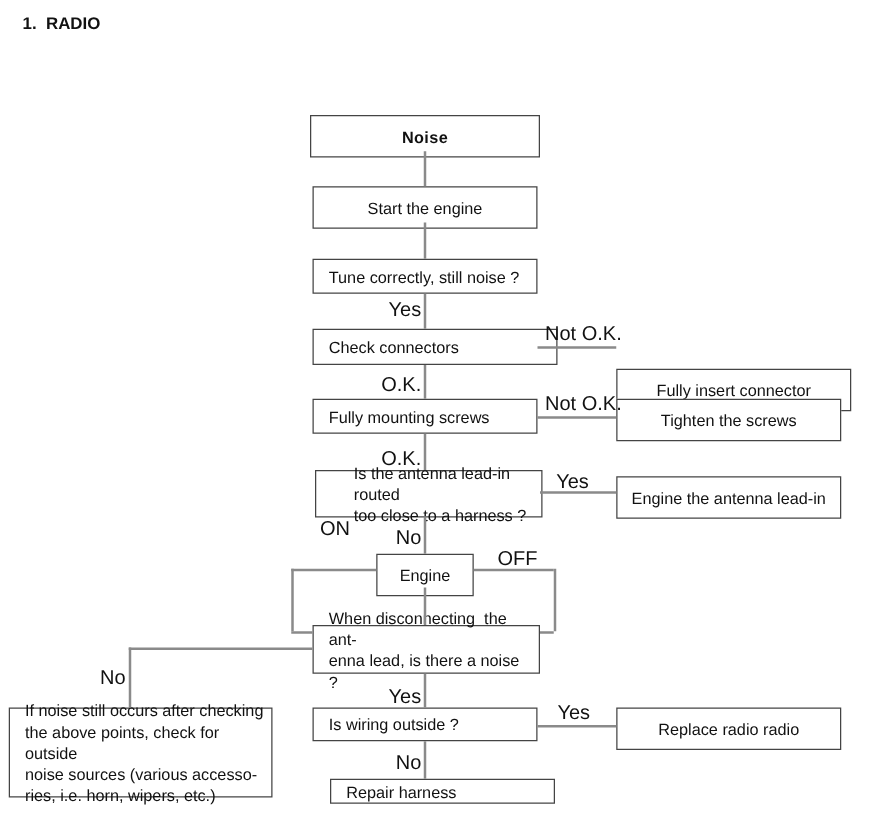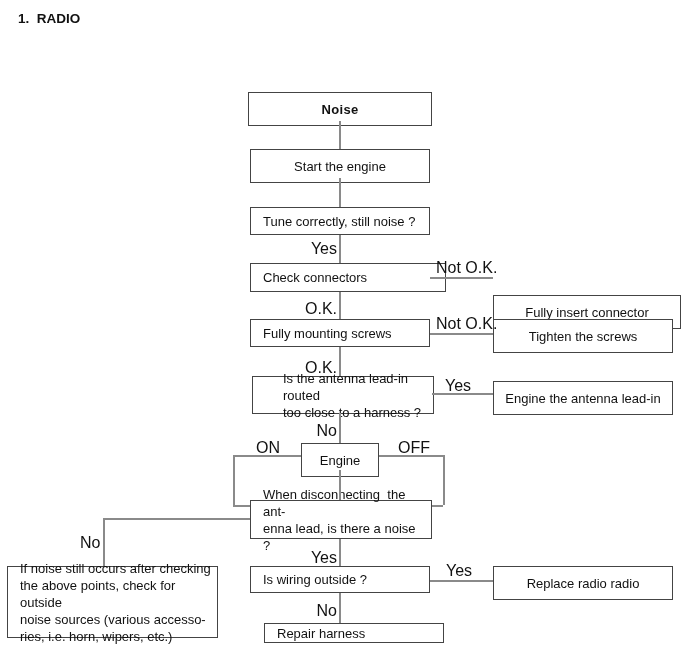--- a/index.html
+++ b/index.html
@@ -101,20 +101,20 @@
       <div class="line h" style="left: 432px; top: 505px; width: 11px;"></div>
       <div class="line h" style="left: 103px; top: 518px; width: 147px;"></div>
       <div class="line h" style="left: 430px; top: 580px; width: 63px;"></div>
       <div class="lbl align-right" style="left: 300px; top: 241px; width: 37px;">Yes</div>
       <div class="lbl align-center" style="left: 436px; top: 260px; width: 56px;">Not O.K.</div>
       <div class="lbl align-right" style="left: 300px; top: 301px; width: 37px;">O.K.</div>
       <div class="lbl align-center" style="left: 436px; top: 316px; width: 56px;">Not O.K.</div>
       <div class="lbl align-right" style="left: 300px; top: 360px; width: 37px;">O.K.</div>
       <div class="lbl align-center" style="left: 440px; top: 378px; width: 36px;">Yes</div>
       <div class="lbl align-right" style="left: 300px; top: 423px; width: 37px;">No</div>
-      <div class="lbl align-center" style="left: 250px; top: 440px; width: 36px;">ON</div>
+      <div class="lbl align-center" style="left: 250px; top: 416px; width: 36px;">ON</div>
       <div class="lbl align-center" style="left: 394px; top: 440px; width: 40px;">OFF</div>
       <div class="lbl align-left" style="left: 80px; top: 535px; width: 24px;">No</div>
       <div class="lbl align-right" style="left: 300px; top: 550px; width: 37px;">Yes</div>
       <div class="lbl align-center" style="left: 440px; top: 563px; width: 38px;">Yes</div>
       <div class="lbl align-right" style="left: 300px; top: 603px; width: 37px;">No</div>
     </div>
 </div>
 
 </body></html>

